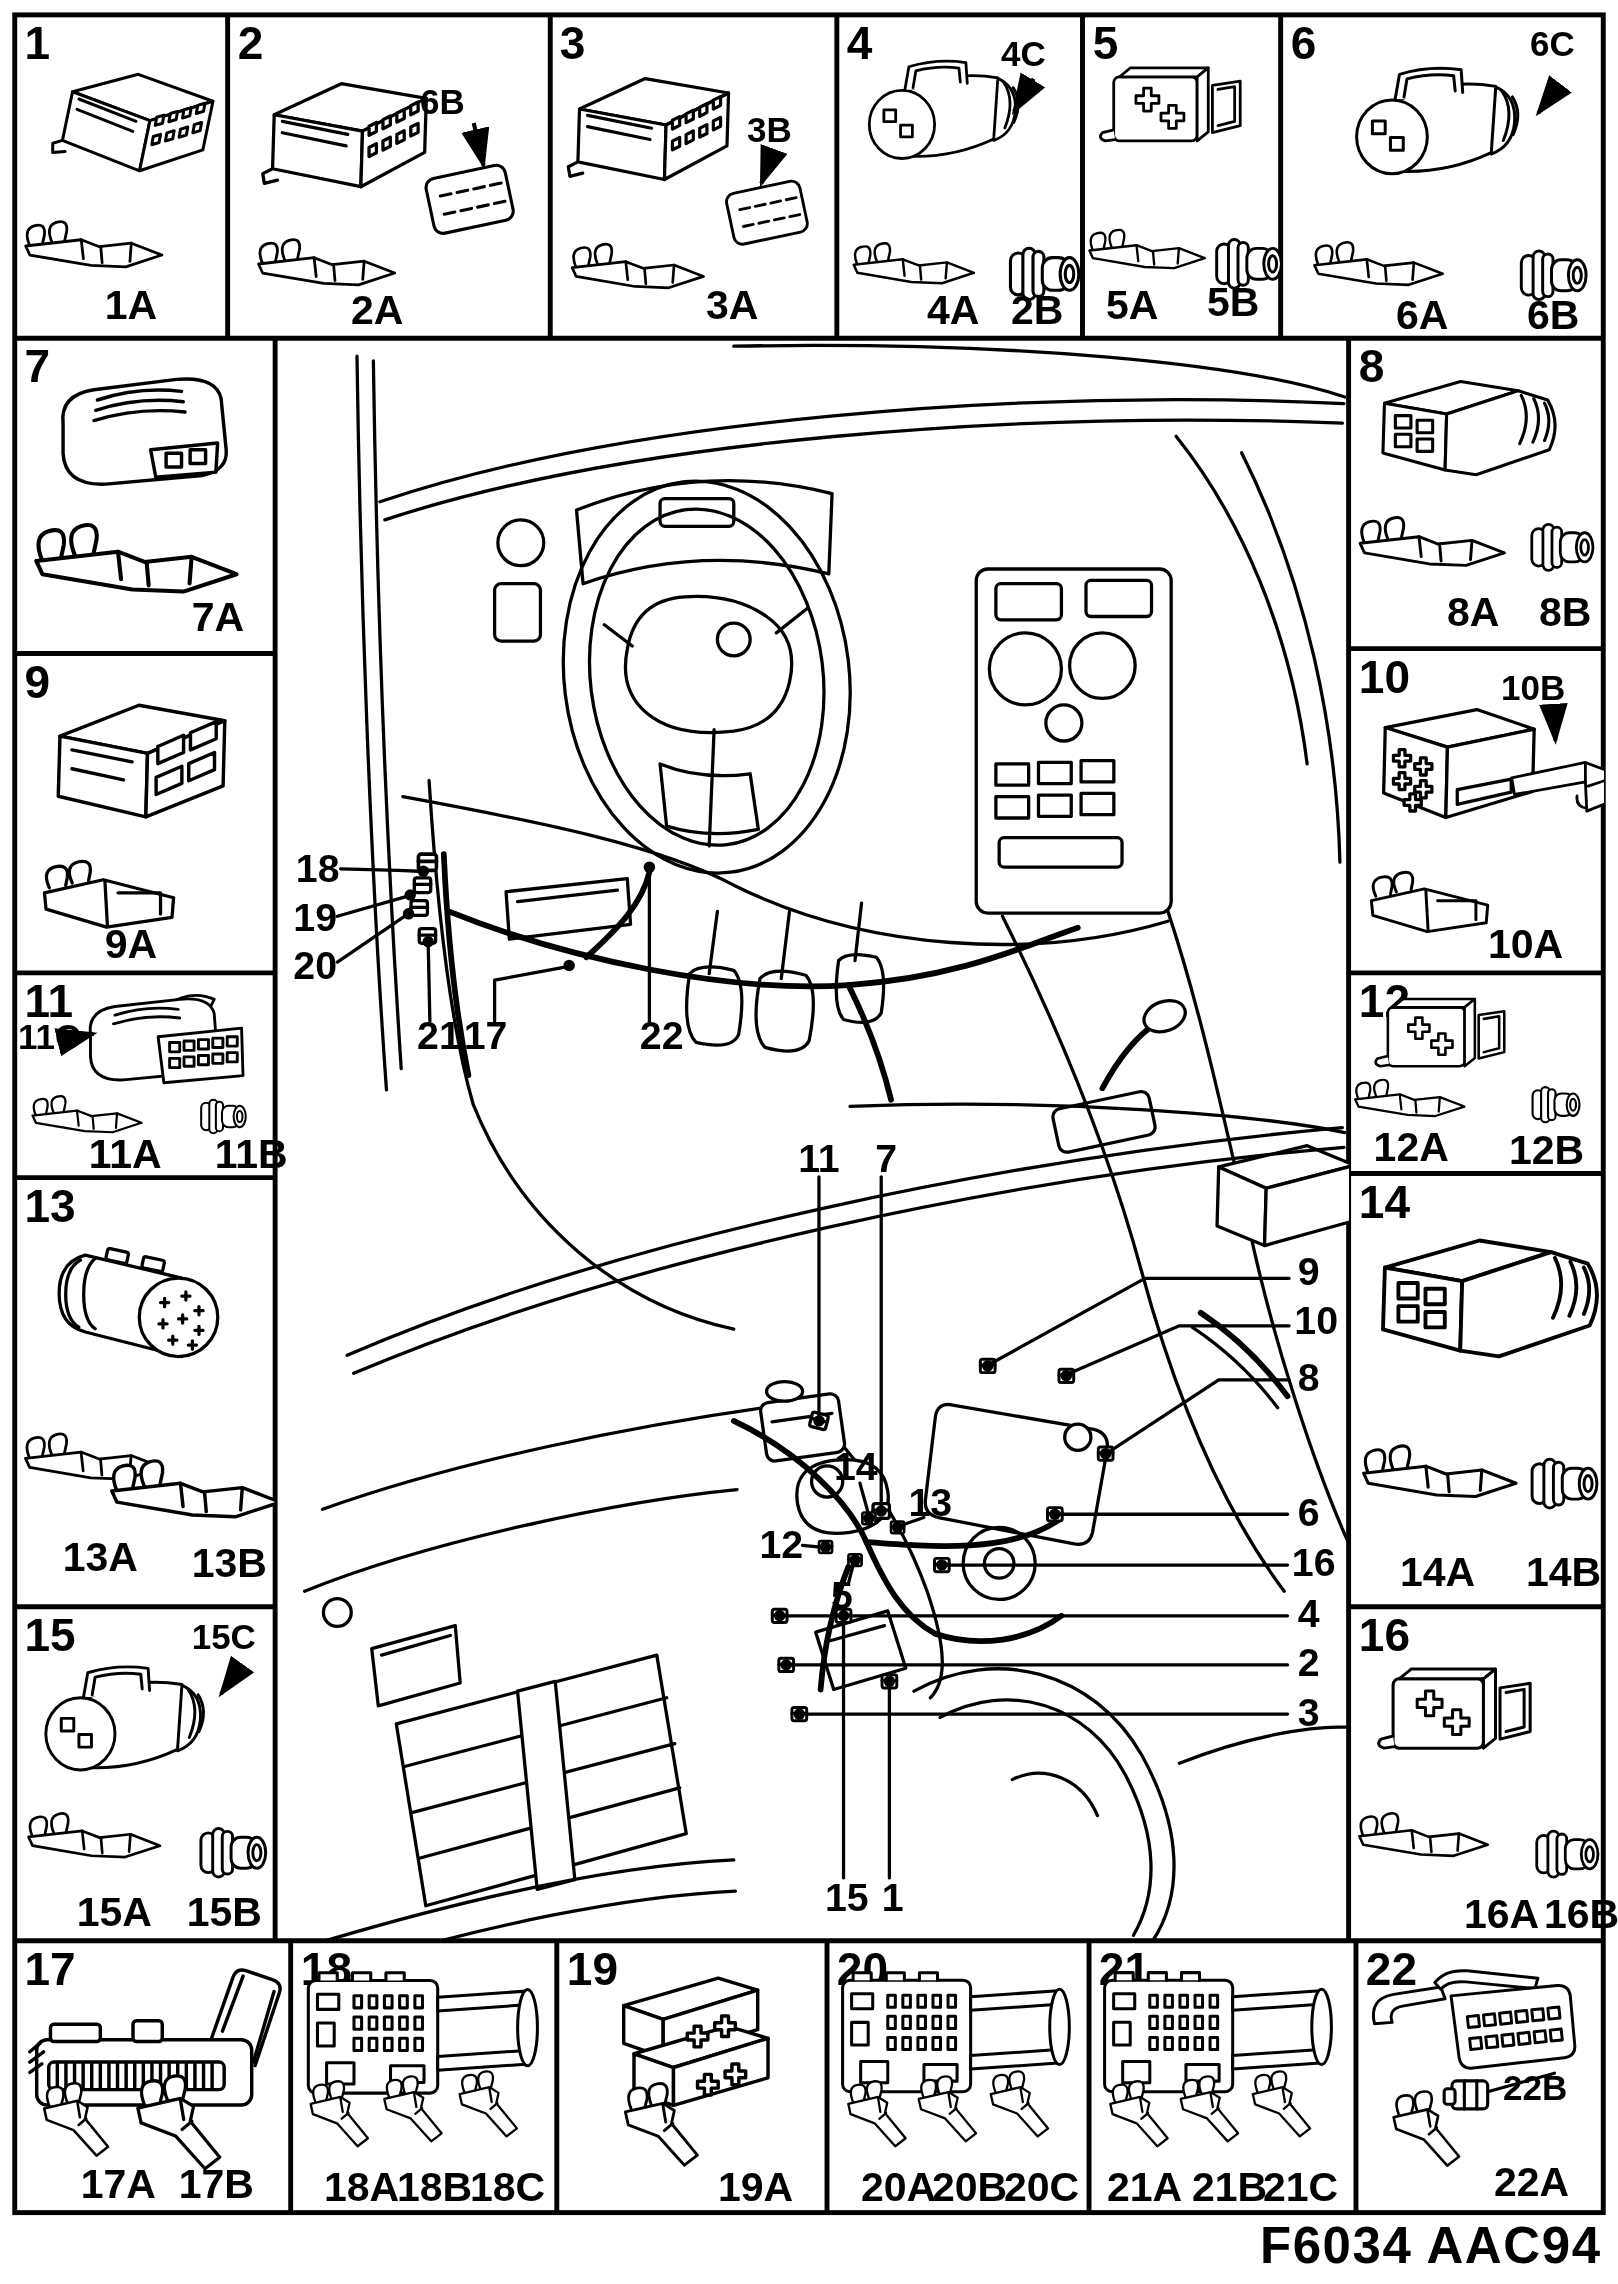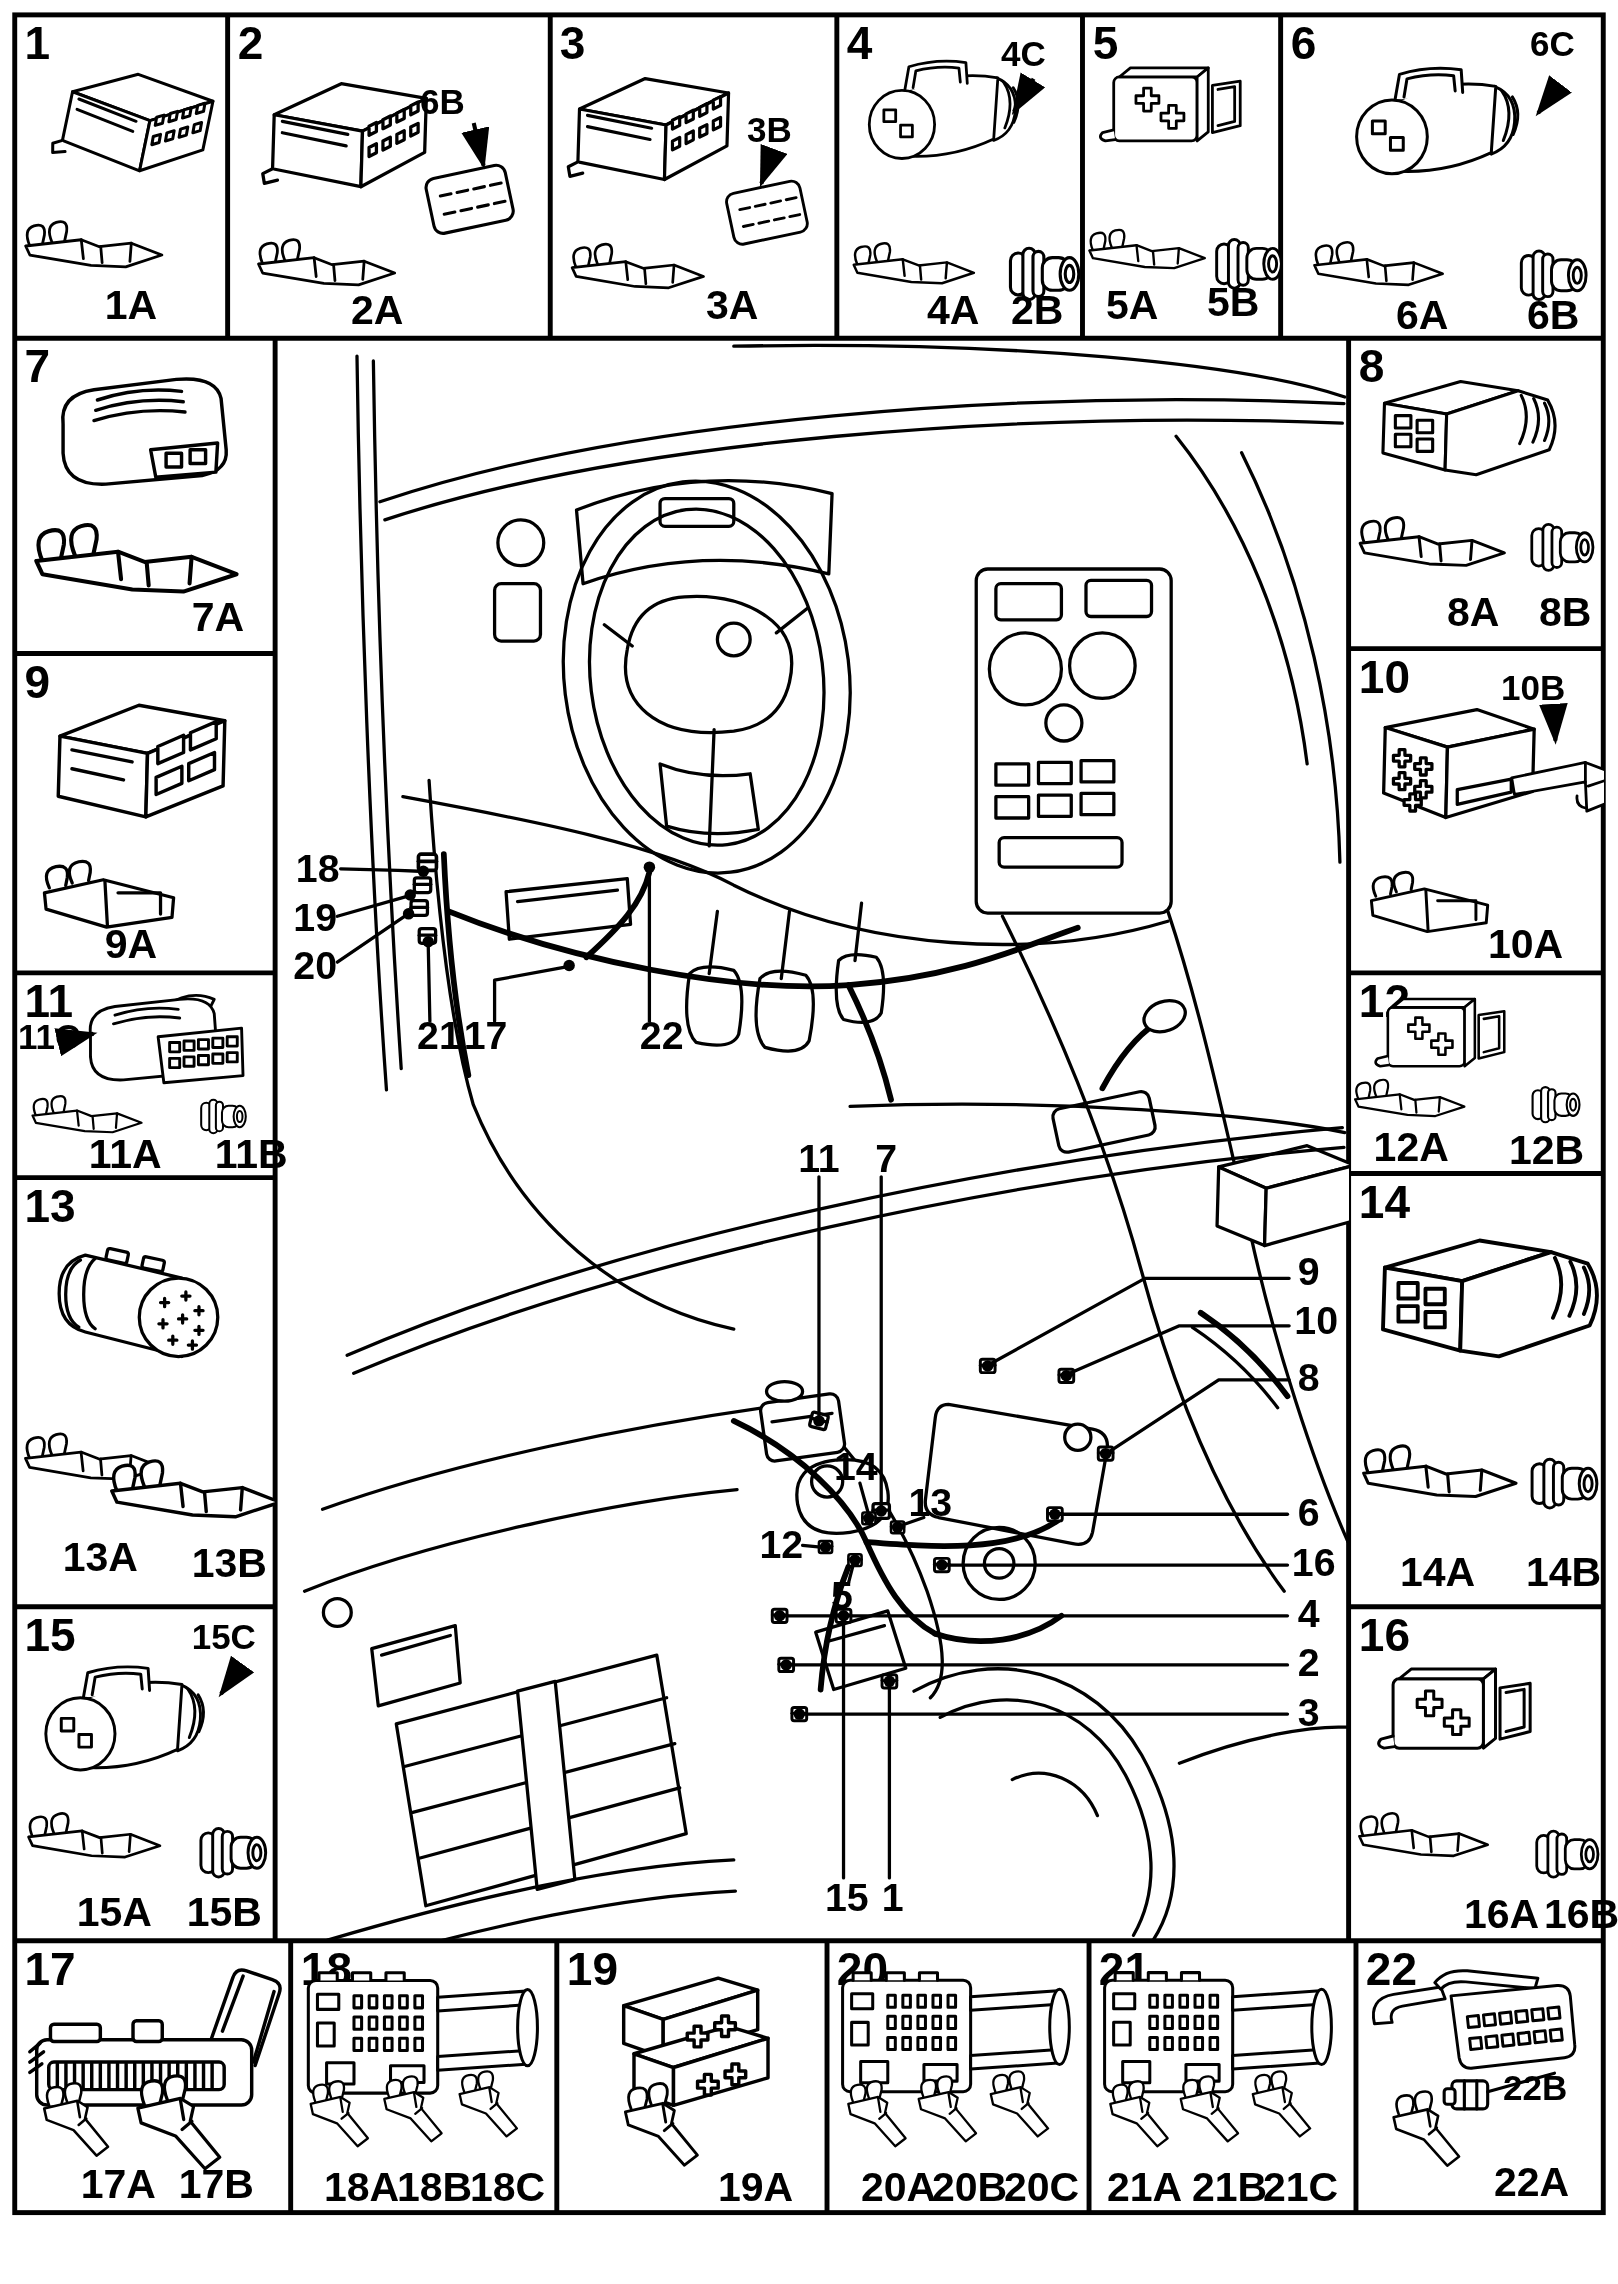--- a/index.html
+++ b/index.html
@@ -628,15 +628,16 @@
     <text class="cot" x="1262" y="1694">3</text>
     <text class="cot" x="709" y="1394">14</text>
     <text class="cot" x="800" y="1438">13</text>
     <text class="cot" x="618" y="1490">12</text>
     <text class="cot" x="692" y="1552">5</text>
     <text class="cot" x="698" y="1920">15</text>
     <text class="cot" x="754" y="1920">1</text>
   </g>
 </svg>
 
+<div class="footer">F6034 AAC94</div>
 
 </div>
 
 
 </body></html>

